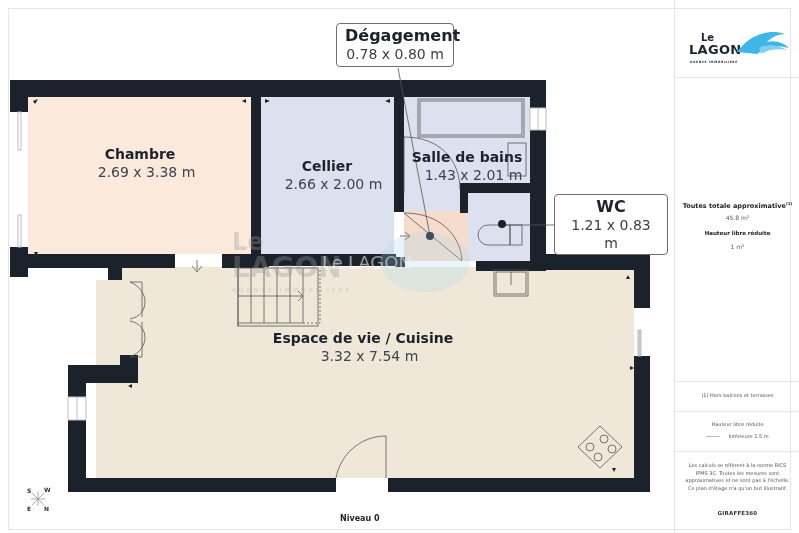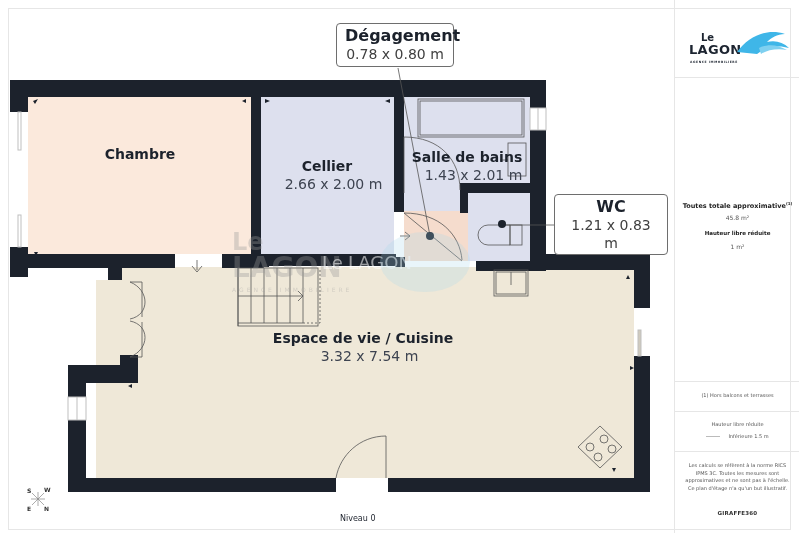--- a/index.html
+++ b/index.html
@@ -12,21 +12,21 @@
   .plan-svg { position: absolute; left: 0; top: 0; }
 
   .room-label { position: absolute; text-align: center; color: #1c222c; line-height: 1.25; }
   .room-label .name { font-weight: bold; font-size: 14px; }
   .room-label .dim { font-size: 14px; color: #3d4350; padding-left: 13px; }
 
   .callout { position: absolute; background: #fff; border: 1px solid #6e6e6e; border-radius: 4px; text-align: center; color: #1c222c; line-height: 1.25; padding: 2px 8px; }
   .callout .name { font-weight: bold; font-size: 16px; }
   .callout .dim { font-size: 14px; color: #404040; }
 
-  .niveau { position: absolute; left: 322px; top: 514px; font-size: 8px; font-weight: normal; color: #1c222c; padding-left: 18px; }
+  .niveau { position: absolute; left: 322px; top: 514px; font-size: 8px; font-weight: bold; color: #1c222c; padding-left: 18px; }
 
   .compass { position: absolute; left: 24px; top: 485px; width: 28px; height: 28px; font-size: 6px; font-weight: bold; color: #333; }
   .compass span { position: absolute; }
 
   
   .sidebar { position: absolute; left: 674px; top: 0; width: 125px; height: 533px; border-left: 1px solid #e6e6e6; }
   .sb-section { position: absolute; left: 0; width: 125px; border-bottom: 1px solid #e6e6e6; text-align: center; }
   .sb-logo { top: 10px; height: 68px; }
   .sb-surface { top: 78px; height: 304px; }
   .sb-note { top: 382px; height: 30px; }
@@ -195,20 +195,21 @@
     <div style="font-size:6px;color:#9a9a9a;letter-spacing:3px;margin-top:4px;">AGENCE IMMOBILIERE</div>
   </div>
   <div class="wm" style="left:322px;top:252px;opacity:0.55;">
     <span style="font-size:18px;color:#ffffff;">Le</span>
     <span style="font-size:18px;color:#ffffff;">LAGON</span>
   </div>
   <div class="wm" style="left:380px;top:232px;width:90px;height:60px;border-radius:50%;background:#a7d6ea;opacity:0.25;"></div>
 
   <div class="room-label" style="left:60px;top:146px;width:160px;">
     <div class="name">Chambre</div>
+    <div class="dim">2.69 x 3.38 m</div>
   </div>
   <div class="room-label" style="left:260px;top:158px;width:134px;">
     <div class="name">Cellier</div>
     <div class="dim">2.66 x 2.00 m</div>
   </div>
   <div class="room-label" style="left:404px;top:117px;width:126px;margin-top:32px;">
     <div class="name">Salle de bains</div>
     <div class="dim">1.43 x 2.01 m</div>
   </div>
   <div class="room-label" style="left:248px;top:330px;width:230px;">

